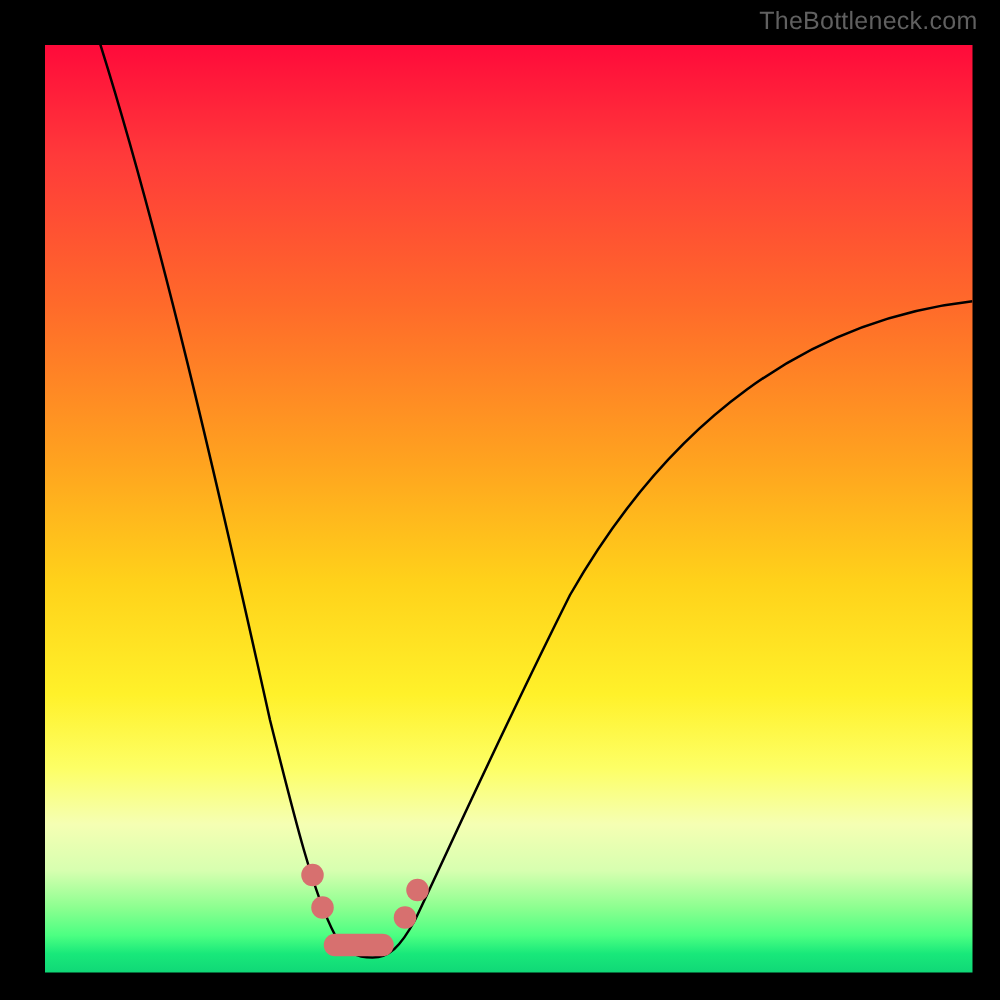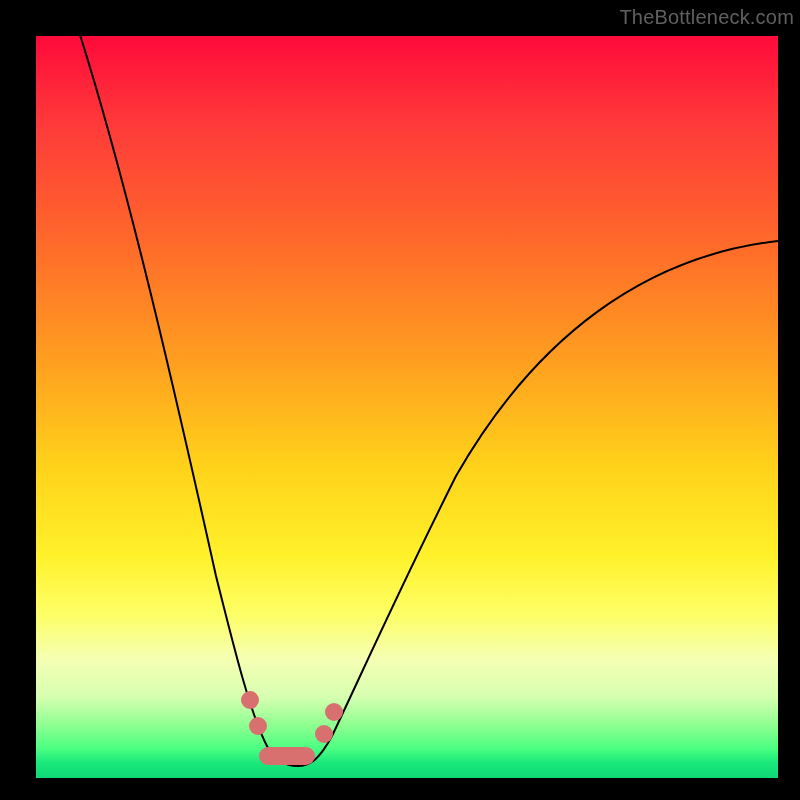--- a/index.html
+++ b/index.html
@@ -34,21 +34,21 @@
       #d7ffb0 89%,
       #8cff90 93%,
       #4cff82 96%,
       #18e87a 98%,
       #10d877 100%
     );
   }
   .watermark {
     position: absolute;
     top: 6px;
-    right: 6px;
+    right: 18px;
     font-family: Arial, Helvetica, sans-serif;
     font-size: 20px;
     font-weight: 500;
     color: #606060;
     letter-spacing: 0.2px;
   }
   svg.curve {
     position: absolute;
     left: 0;
     top: 0;

